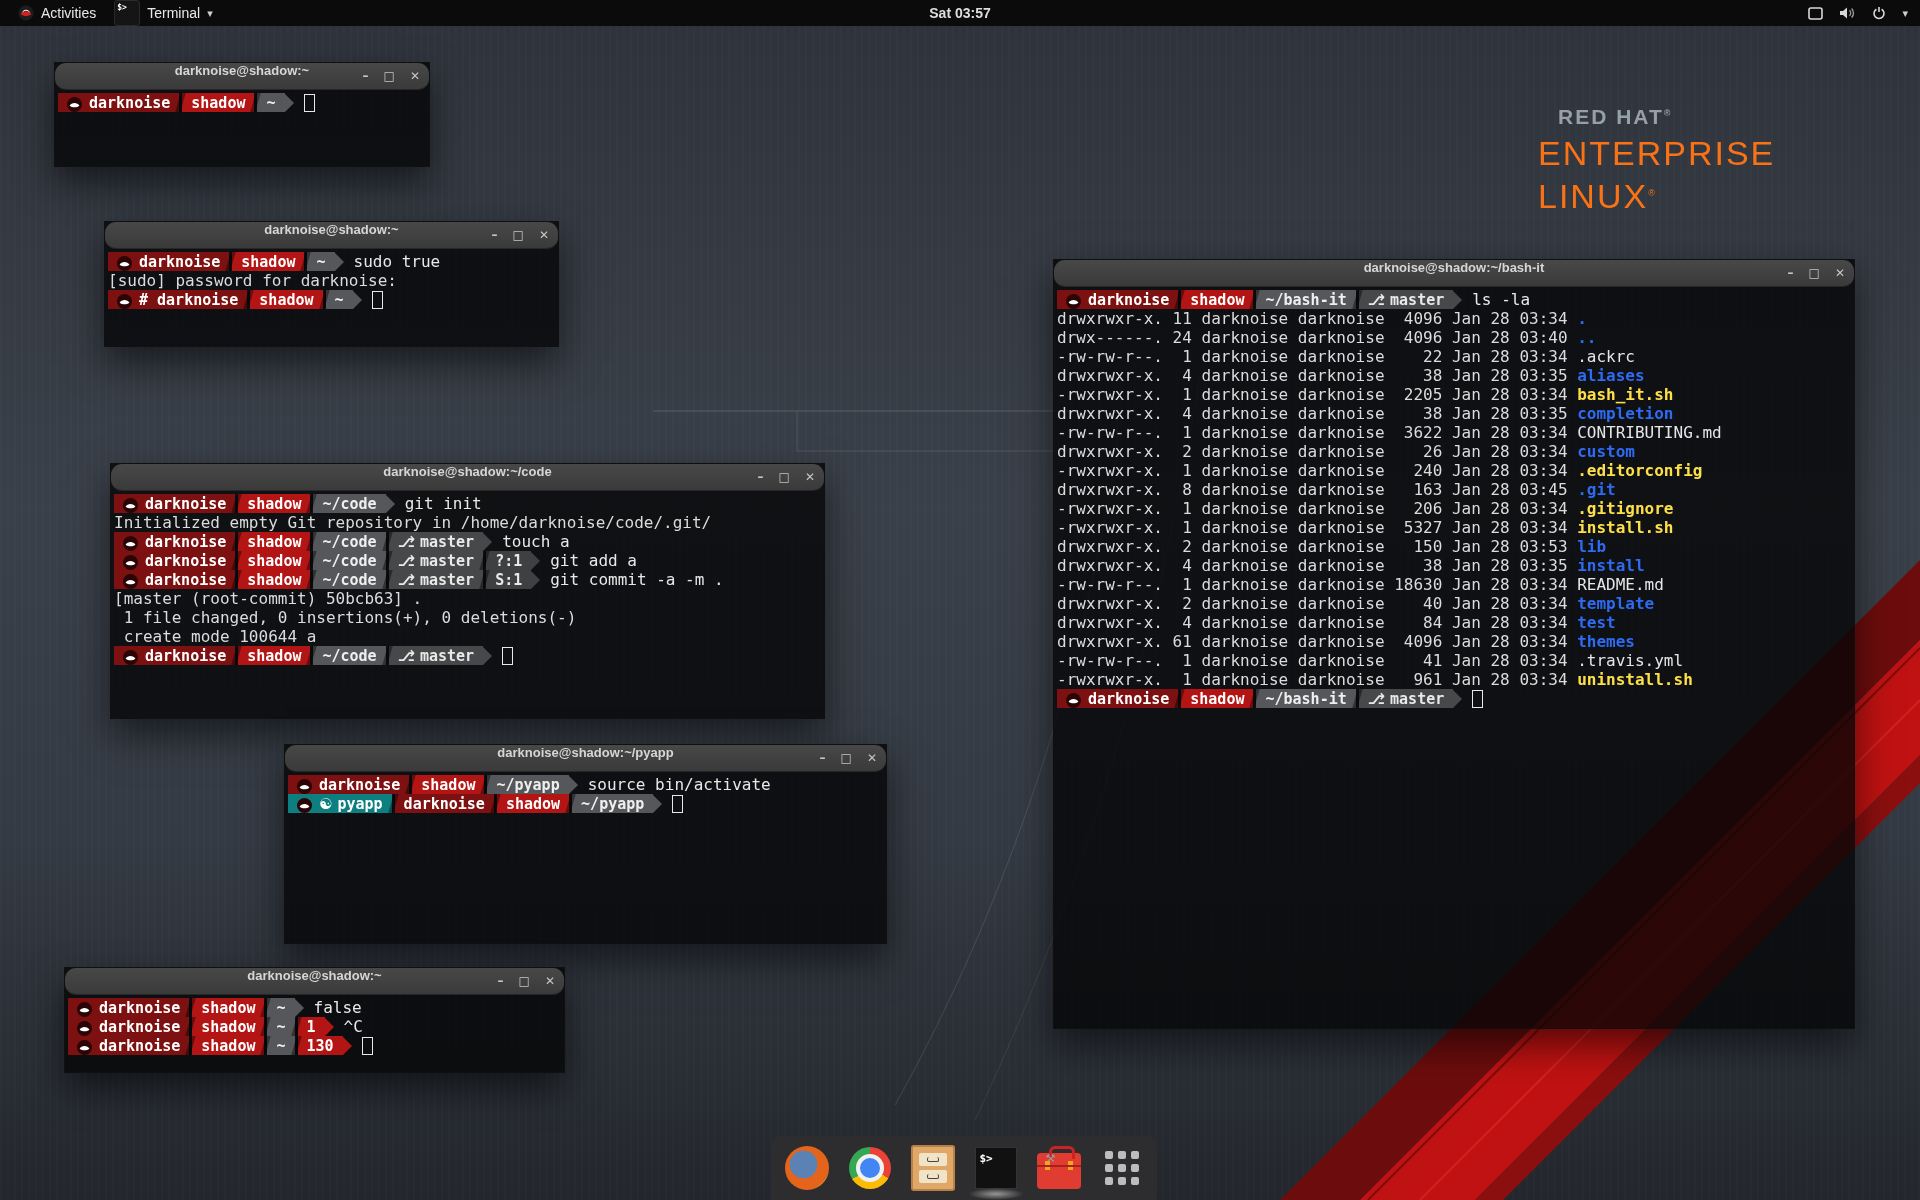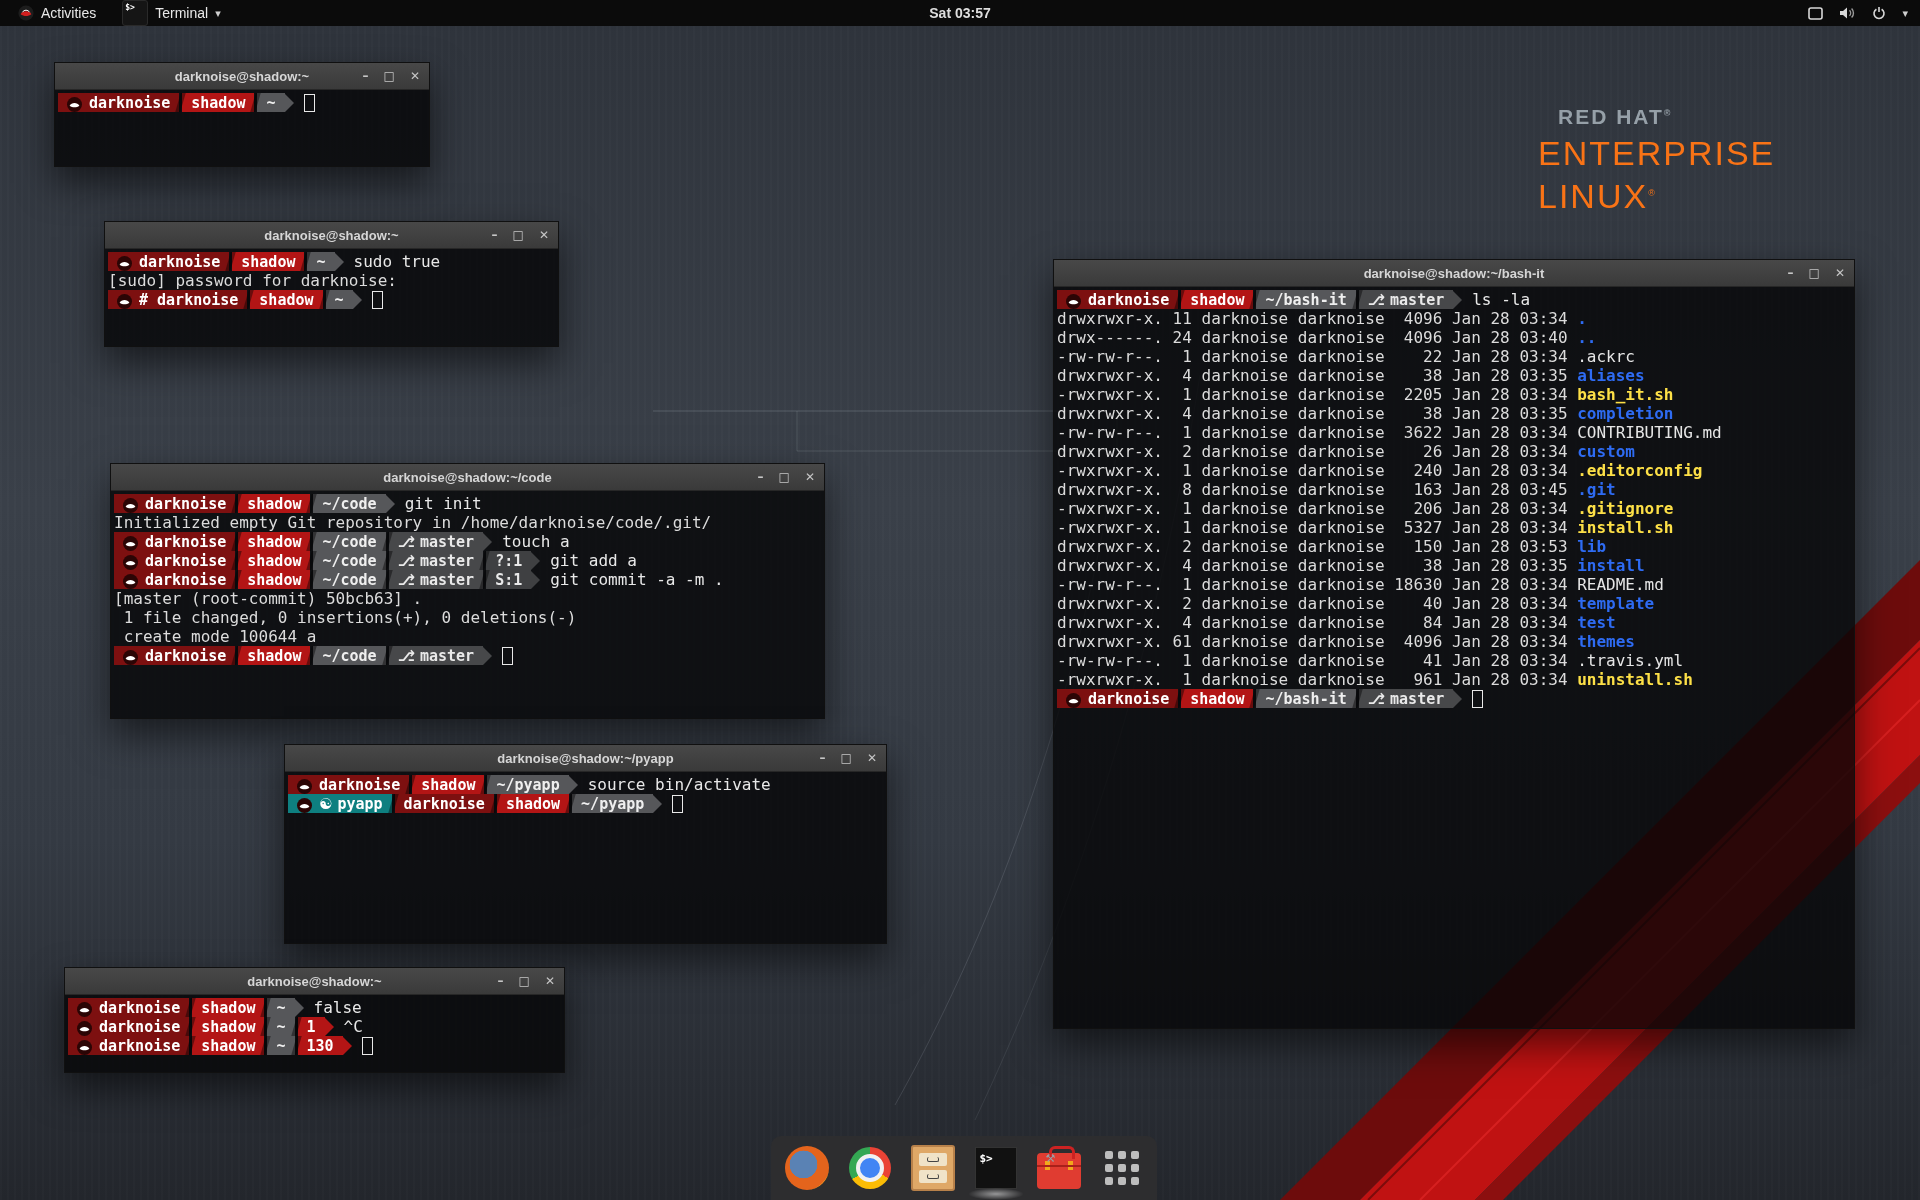--- a/index.html
+++ b/index.html
@@ -4,41 +4,41 @@
 <style>
   html,body{margin:0;padding:0;width:1920px;height:1200px;overflow:hidden;
     font-family:"Liberation Sans",sans-serif;background:#343942;}
   #desktop{position:absolute;inset:0;
     background:linear-gradient(180deg,#2e333b 0%,#3a4049 42%,#343a43 70%,#23262c 100%);}
   #desktop::after{content:"";position:absolute;inset:0;
     background:repeating-linear-gradient(90deg,rgba(255,255,255,.015) 0 2px,transparent 2px 7px);}
   
   #topbar{position:absolute;left:0;top:0;width:1920px;height:26px;background:#0b0b0b;
     color:#e8e8e8;display:flex;align-items:center;z-index:60;font-size:14px;}
-  .tb-left{display:flex;align-items:center;gap:8px;padding-left:8px;}
+  .tb-left{display:flex;align-items:center;padding-left:8px;}
   .tb-activities{display:flex;align-items:center;gap:7px;padding:0 10px;height:26px;cursor:pointer;}
   .tb-app{display:flex;align-items:center;gap:7px;height:26px;padding:0 8px;}
   .tb-app .tile{width:20px;height:20px;background:#151515;border:1px solid #2a2a2a;border-radius:3px;
     color:#fff;font:bold 8px "DejaVu Sans Mono",monospace;display:flex;align-items:flex-start;justify-content:flex-start;padding:2px;}
   #tb-clock{position:absolute;left:50%;transform:translateX(-50%);font-weight:bold;color:#dedede;height:26px;display:flex;align-items:center;padding:0 10px;}
   .tb-right{position:absolute;right:6px;top:0;height:26px;display:flex;align-items:center;gap:16px;padding-right:6px;}
   .tb-right svg{display:block}
   .caret{color:#cfcfcf;font-size:11px}
   
   #branding{position:absolute;left:1538px;top:106px;z-index:1;color:#8e979f;line-height:1;}
   #branding .b1{font-size:21px;font-weight:bold;letter-spacing:2px;color:#96a0a8;margin-left:20px;}
   #branding .b2,#branding .b3{font-size:34px;letter-spacing:2px;color:#f97316;margin-top:9px;font-weight:normal;}
   #branding sup{font-size:9px;vertical-align:super;}
   
   #deco{position:absolute;inset:0;z-index:0;}
   
   .window{position:absolute;background:rgba(5,5,6,0.80);border:1px solid #101010;
     box-shadow:0 16px 36px rgba(0,0,0,.55);z-index:10;}
   .titlebar{height:26px;background:linear-gradient(#484848,#3a3a3a);border-bottom:1px solid #272727;
-    display:flex;align-items:center;position:relative;color:#d6d6d6;}
+    display:flex;position:relative;color:#d6d6d6;border-radius:11px;}
   .titlebar .title{flex:1;text-align:center;font:bold 13px "Liberation Sans",sans-serif;}
   .winbtns{position:absolute;right:9px;top:0;height:26px;display:flex;align-items:center;gap:15px;}
   .wbtn{color:#c6c6c6;font:bold 12px "DejaVu Sans",sans-serif;cursor:pointer;line-height:1;}
   .term{padding:3px 3px;font:16px "DejaVu Sans Mono",monospace;color:#e4e4e4;}
   .line{height:19px;display:flex;align-items:center;white-space:pre;}
   .out{color:#dcdcdc;}
   
   .seg{display:inline-flex;align-items:flex-end;height:19px;padding:0 9px;
     font:bold 15px "DejaVu Sans Mono",monospace;color:#fff;}
   .seg.user,.seg.root{background:#7d1010;}

